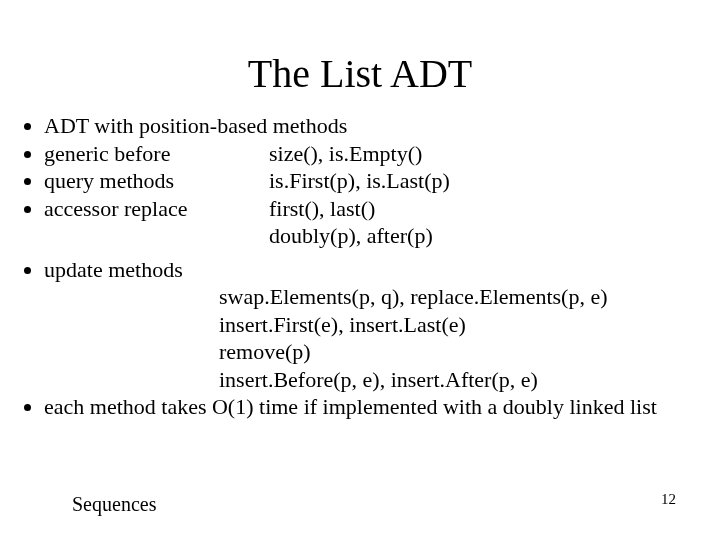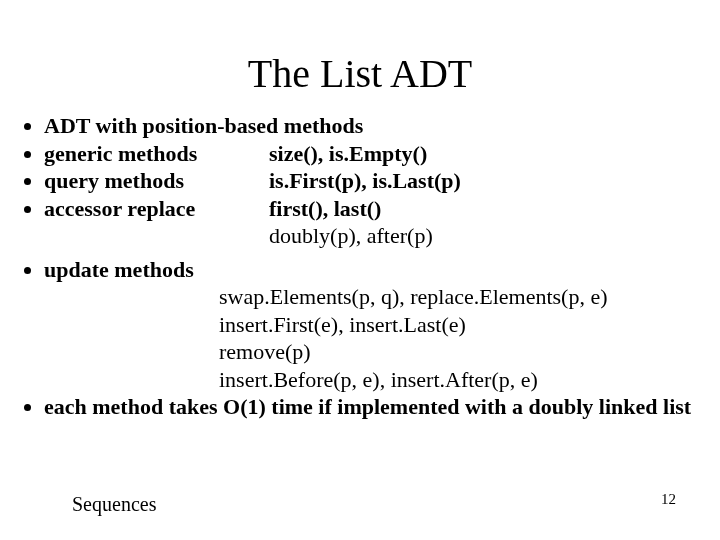--- a/index.html
+++ b/index.html
@@ -36,21 +36,20 @@
     line-height: 1.25;
   }
   ul.bul {
     list-style: disc;
     margin: 0;
     padding: 0 0 0 0px;
   }
   ul.bul > li {
     margin: 0 0 0 0;
     padding-left: 0;
-    font-weight: bold;
   }
   .row {
     display: flex;
   }
   .row .lab {
     width: 225px;
     flex: 0 0 225px;
   }
   .row .val {
     flex: 1;
@@ -81,21 +80,21 @@
 <body>
 
 <div class="slide">
   <div class="title">The List ADT</div>
 
   <div class="content">
     <ul class="bul">
       <li>ADT with position-based methods</li>
       <li>
         <div class="row">
-          <span class="lab">generic methods</span>
+          <span class="lab">generic before</span>
           <span class="val">size(), is.Empty()</span>
         </div>
       </li>
       <li>
         <div class="row">
           <span class="lab">query methods</span>
           <span class="val">is.First(p), is.Last(p)</span>
         </div>
       </li>
       <li>

